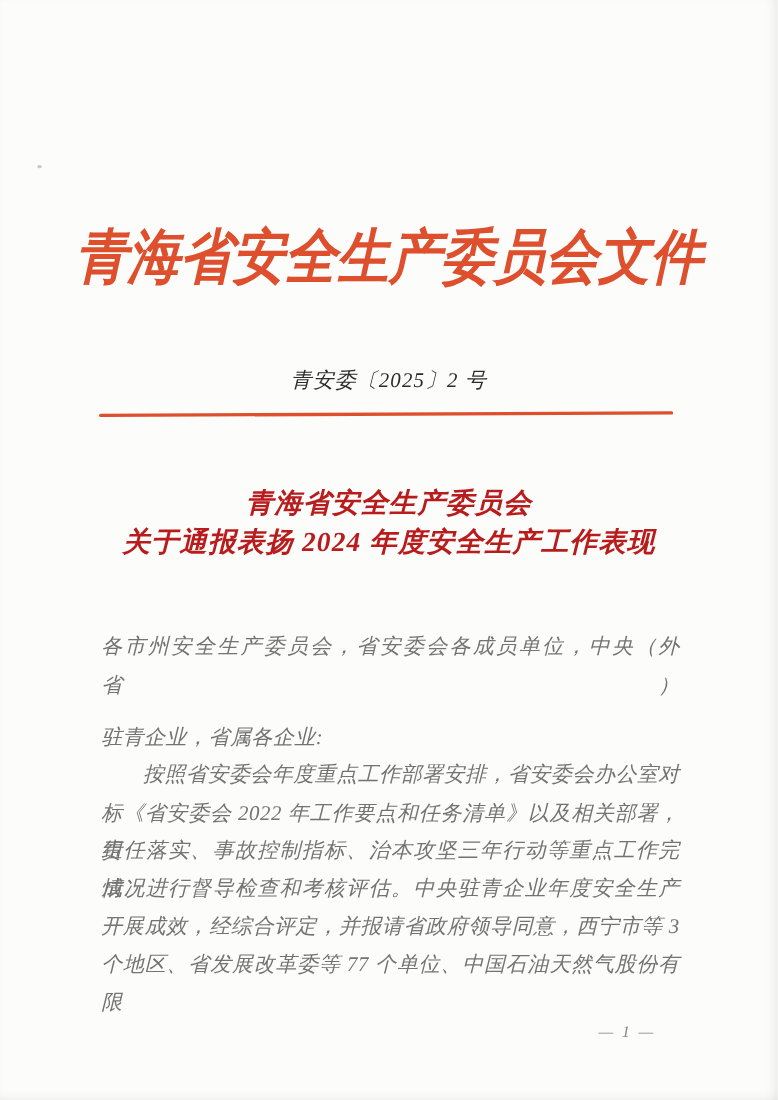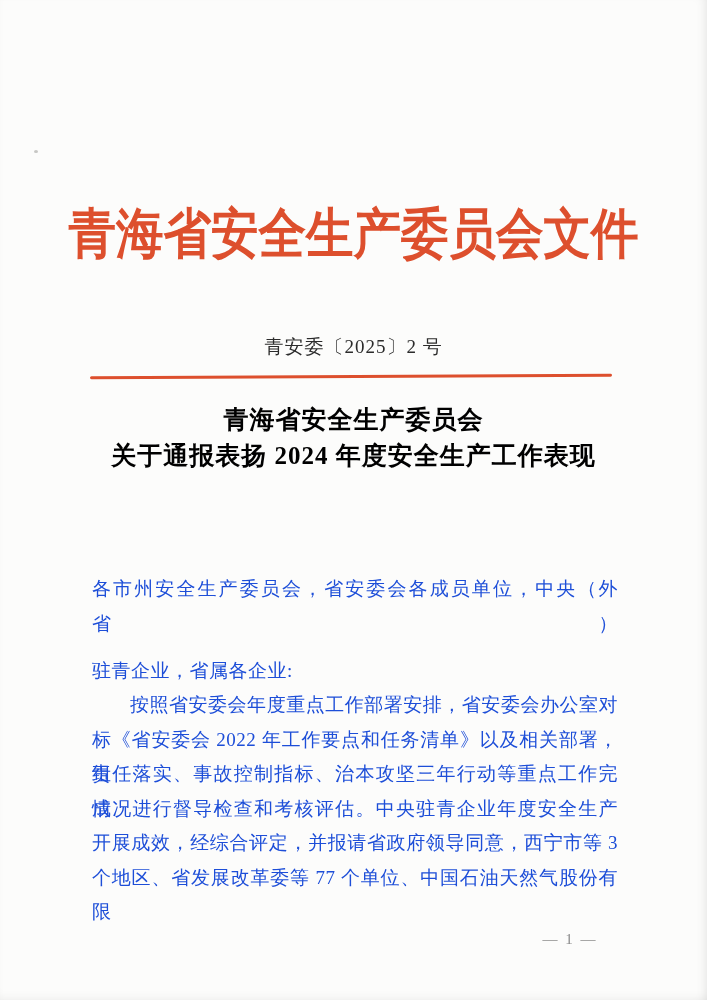--- a/index.html
+++ b/index.html
@@ -11,20 +11,21 @@
     position: relative;
     width: 707px;
     height: 1000px;
     background: #fcfcfb;
     overflow: hidden;
     font-family: "Liberation Serif", "DejaVu Serif", serif;
     box-shadow:
       inset -9px 0 12px -9px rgba(0,0,0,0.12),
       inset 0 -9px 12px -9px rgba(0,0,0,0.07),
       inset 4px 0 10px -8px rgba(0,0,0,0.05);
+    font-style: italic;
   }
   .header-title {
     position: absolute;
     top: 196px;
     left: 0;
     width: 100%;
     text-align: center;
     font-size: 54px;
     font-weight: 700;
     line-height: 76px;
@@ -49,37 +50,37 @@
     top: 375px;
     left: 90px;
     width: 522px;
     height: 3px;
     background: #dd4f2d;
     border-radius: 2px;
     transform: rotate(-0.25deg);
   }
   .doc-title {
     position: absolute;
-    top: 402px;
+    top: 440px;
     left: 0;
     width: 100%;
     text-align: center;
     font-size: 25px;
     font-weight: 700;
     line-height: 36px;
-    color: #000000;
+    color: #b91c1c;
     letter-spacing: 1px;
   }
   .body-text {
     position: absolute;
     top: 572px;
     left: 92px;
     width: 526px;
     font-size: 19px;
-    color: #1d4ed8;
+    color: #737373;
   }
   .bline {
     height: 34.5px;
     line-height: 34.5px;
     text-align: justify;
     text-align-last: justify;
     text-justify: inter-character;
     letter-spacing: 0.5px;
   }
   .bline.left {

